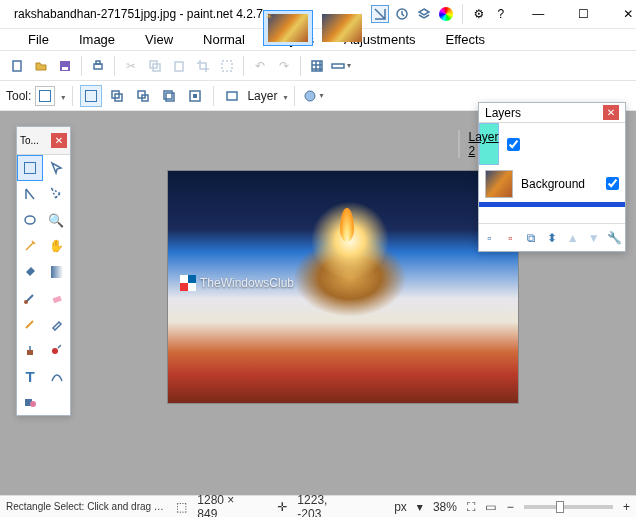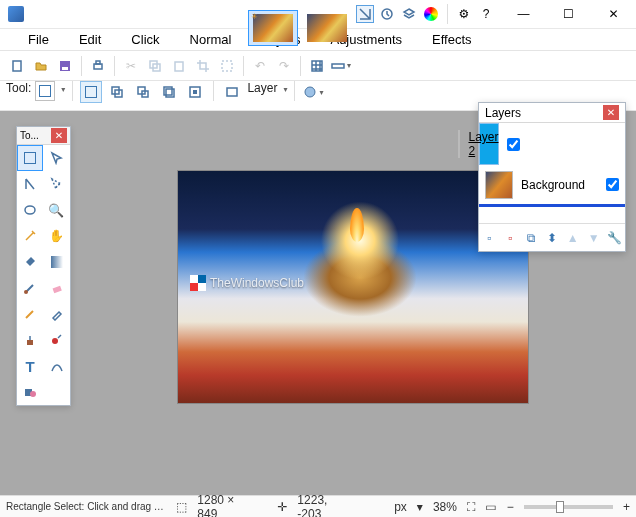--- a/index.html
+++ b/index.html
@@ -25,52 +25,52 @@
 .menuitem { padding:2px 8px; font-size:13px;margin-left:12px; }
 
 
 .toolbar { height:30px; display:flex; align-items:center; padding:0 6px; gap:2px; border-bottom:1px solid #e4e4e4;}
 .tbtn { width:22px; height:22px; display:flex; align-items:center; justify-content:center; color:#555; border:1px solid transparent; position:relative;}
 .tbtn.disabled{ opacity:0.35;}
 .sep { width:1px; height:20px; background:#ddd; margin:0 3px;}
 .dd::after{content:"▾"; font-size:8px; color:#666; margin-left:2px;}
 
 
-.optbar { height:30px; display:flex; padding:0 6px; gap:4px; border-bottom:1px solid #e4e4e4; position:relative; z-index:3;}
+.optbar { height:30px; display:flex; align-items:center; padding:0 6px; gap:4px; border-bottom:1px solid #e4e4e4; position:relative; z-index:3;}
 .label { font-size:12px; color:#222;}
 .sel { width:20px; height:20px; border:1px solid #c0c0c0; background:#fff; display:flex; align-items:center; justify-content:center;}
 
 
 .canvas-area { position:absolute; left:0; right:0; top:111px; bottom:22px; background:#a9a9a9; }
-.canvas { position:absolute; left:178px; top:60px; width:350px; height:232px; background:#22c55e; box-shadow:0 0 0 1px #888; overflow:hidden;}
+.canvas { position:absolute; left:168px; top:60px; width:350px; height:232px; background:#22c55e; box-shadow:0 0 0 1px #888; overflow:hidden;}
 .canvas .imgfill { width:100%; height:100%; background:
   radial-gradient(circle at 52% 30%, #fffbe0 0%, #ffd97a 6%, rgba(255,200,90,0) 16%),
   radial-gradient(ellipse at 52% 46%, #d9a24a 0%, #a46a28 12%, rgba(0,0,0,0) 22%),
   linear-gradient(180deg, #0a1a3a 0%, #1a2a5a 25%, #2a75d0 35%, #e6e6ec 55%, #ece6d8 65%, #cf6a3a 78%, #b83a2a 88%, #7a2a1a 100%);
   position:relative;}
 .flame { position:absolute; left:49%; top:16%; width:14px; height:34px; background:radial-gradient(ellipse at 50% 100%, #fff8d0 0%, #ffdc70 30%, #ff9a20 70%, rgba(255,120,0,0) 100%); border-radius:50% 50% 50% 50% / 60% 60% 40% 40%; filter:blur(0.5px);}
 .watermark { position:absolute; left:12px; top:104px; display:flex; align-items:center; gap:4px; color:#e8ecf2; font-size:18px; font-weight:400; text-shadow:0 1px 2px rgba(0,0,0,0.5);}
 .watermark .flag { width:16px; height:16px; background:conic-gradient(#06a 0 25%, #fff 0 50%, #e33 0 75%, #fff 0);}
 
 
 .tools-win { position:absolute; left:16px; top:126px; width:55px; background:#fff; border:1px solid #aeb8c4; box-shadow:0 2px 6px rgba(0,0,0,0.15); z-index:10;}
-.tools-win .hdr { height:18px; background:#f4f4f4; display:flex; align-items:center; padding:8px 3px; border-bottom:1px solid #d8d8d8;}
+.tools-win .hdr { height:28px; background:#f4f4f4; display:flex; align-items:center; padding:8px 3px; border-bottom:1px solid #d8d8d8;}
 .tools-win .hdr .t { font-size:10px; flex:1;}
 .tools-win .hdr .x { width:16px;height:15px;background:#d9534f;color:#fff;font-size:10px;display:flex;align-items:center;justify-content:center;}
 .tools-grid { display:grid; grid-template-columns:1fr 1fr; }
 .tool { width:26px; height:26px; display:flex; align-items:center; justify-content:center; border:1px solid transparent; font-size:13px;}
 .tool.sel { border:1px solid #3399ff; background:#deecfb;}
 
 
 .layers-win { position:absolute; right:10px; top:102px; width:148px; background:#fff; border:1px solid #aeb8c4; box-shadow:0 2px 8px rgba(0,0,0,0.2); z-index:10;}
 .layers-win .hdr { height:20px; display:flex; align-items:center; padding:0 6px; border-bottom:1px solid #d8d8d8;}
 .layers-win .hdr .t{ font-size:12px; flex:1;}
 .layers-win .hdr .x{ width:16px;height:15px;background:#d9534f;color:#fff;font-size:10px;display:flex;align-items:center;justify-content:center;}
-.layer { height:42px; display:flex; align-items:center; padding:0 6px; gap:8px; border-bottom:3px solid #1d4ed8;}
-.layer.sel { background:#0ea5e9; border:1px solid #8cc0ec;text-decoration:underline;}
+.layer { height:42px; display:flex; align-items:center; padding:0 6px; gap:8px; border-bottom:5px solid #1d4ed8;}
+.layer.sel { background:#5eead4; border:1px solid #8cc0ec;text-decoration:underline;}
 .layer .th { width:28px; height:28px; border:1px solid #bbb;}
 .layer .th.checker{ background:repeating-conic-gradient(#ccc 0 25%,#fff 0 50%) 0 0/10px 10px;}
 .layer .th.img{ background:linear-gradient(130deg,#3a4a72,#dd8a2a,#b05a2a);}
 .layer .nm{ font-size:12px; flex:1;}
 .layer .cb{ width:13px;height:13px;}
 .layers-btns { height:28px; display:flex; align-items:center; justify-content:space-around; border-top:1px solid #ddd; color:#3a76b0;}
 .lbtn{ width:16px;height:16px; font-size:12px; display:flex;align-items:center;justify-content:center;}
 .lbtn.dim{opacity:0.35;}
 
 
@@ -82,20 +82,21 @@
 
 svg{width:14px;height:14px;display:block;}
 .i{stroke:#4a74a0;stroke-width:1.5;fill:none;}
 .sqicon{width:12px;height:12px;border:1.5px solid #3a76b0;}
 </style>
 </head>
 <body>
 
 <div class="titlebar">
   <div class="appicon"></div>
+  <div class="title">rakshabandhan-271751jpg.jpg - paint.net 4.2.7</div>
   <div class="thumbs">
     <div class="thumb active" style="position:relative;">
         <span class="star">✳</span>
         <div class="img"></div>
       </div>
     <div class="thumb">
         <div class="img"></div>
       </div>
   </div>
   <div class="tbtools">
@@ -124,22 +125,22 @@
   </div>
   <div class="winctrls">
     <div class="winbtn">—</div>
     <div class="winbtn">☐</div>
     <div class="winbtn cl">✕</div>
   </div>
 </div>
 
 <div class="menubar">
   <div class="menuitem">File</div>
-  <div class="menuitem">Edit</div>
-  <div class="menuitem">Click</div>
+  <div class="menuitem">Image</div>
+  <div class="menuitem">View</div>
   <div class="menuitem">Normal</div>
   <div class="menuitem">Layers</div>
   <div class="menuitem">Adjustments</div>
   <div class="menuitem">Effects</div>
 </div>
 
 <div class="toolbar">
   <div class="tbtn">
       <svg viewBox="0 0 14 14">
         <rect class="i" x="3" y="2" width="8" height="10"></rect>

